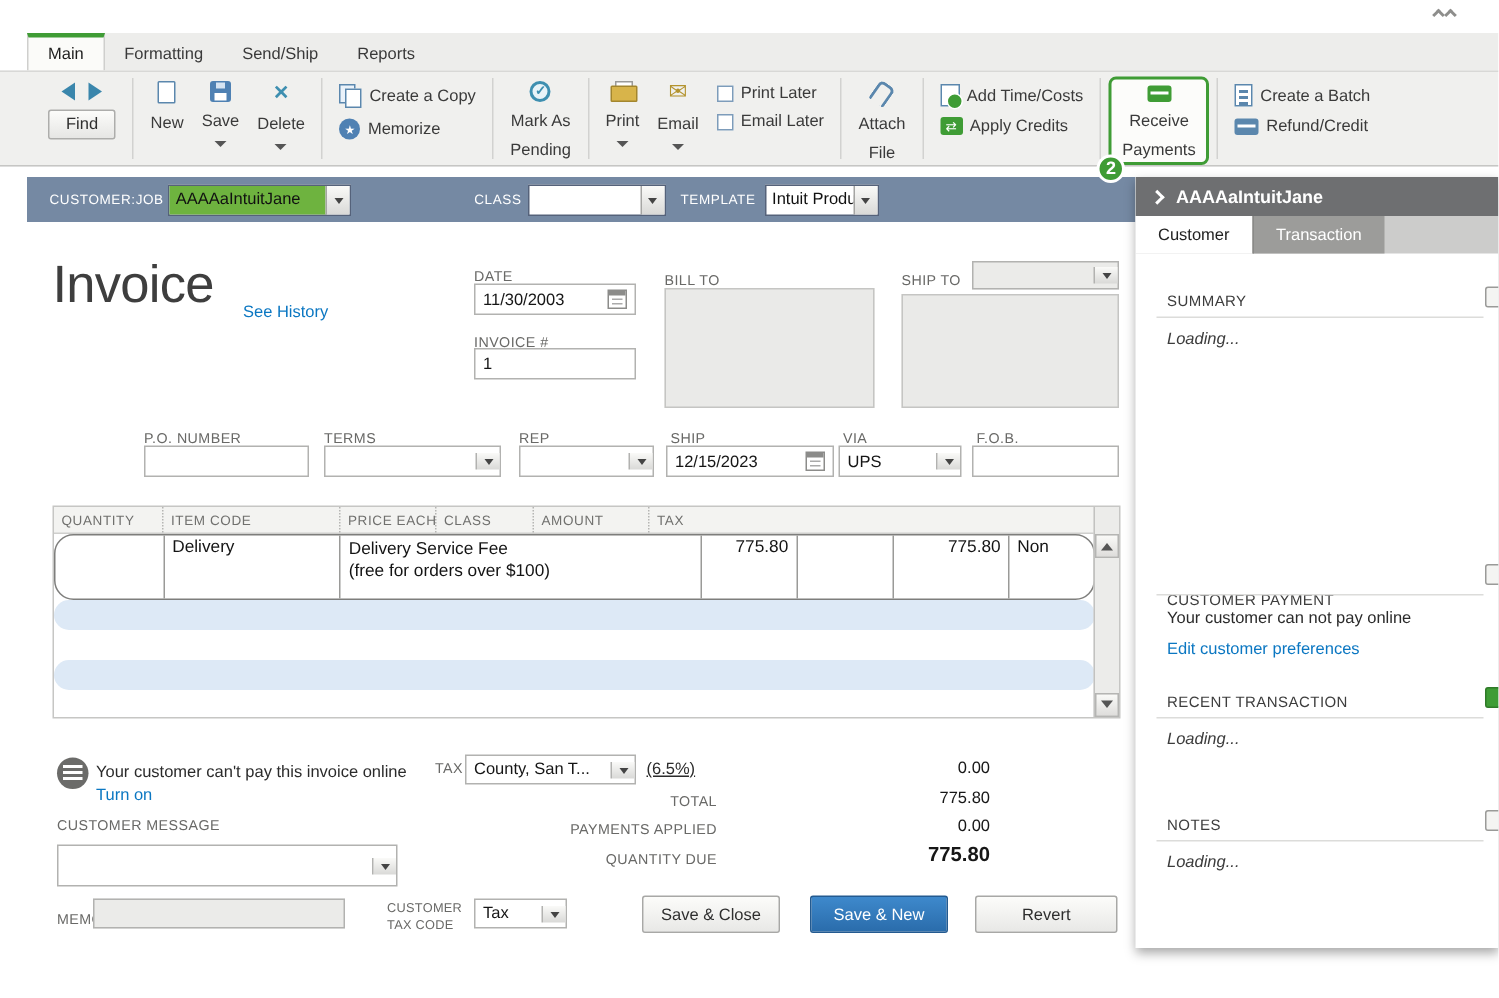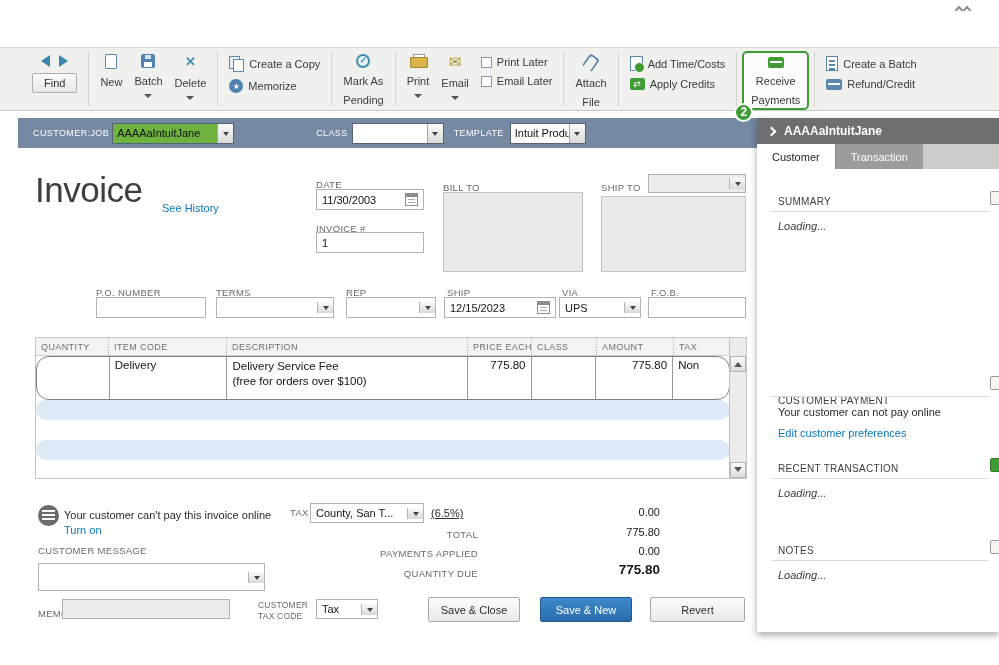--- a/index.html
+++ b/index.html
@@ -140,38 +140,44 @@
 </head>
 <body>
 
 <div class="app">
 
   <div class="collapse-btn">
     <span class="chev c1"></span>
     <span class="chev c2"></span>
   </div>
 
+  <div class="tabbar">
+    <div class="tab active">Main</div>
+    <div class="tab">Formatting</div>
+    <div class="tab">Send/Ship</div>
+    <div class="tab">Reports</div>
+  </div>
 
   <div class="toolbar">
     <div class="tb-find">
       <div class="nav-arrows">
         <span class="tri-left"></span>
         <span class="tri-right"></span>
       </div>
       <div class="find-btn">Find</div>
     </div>
     <div class="sep"></div>
 
     <div class="tb-item">
       <span class="ic ic-doc"></span>
       <span class="lbl">New</span>
     </div>
     <div class="tb-item">
       <span class="ic ic-save"></span>
-      <span class="lbl">Batch</span>
+      <span class="lbl">Save</span>
       <span class="mini-caret"></span>
     </div>
     <div class="tb-item">
       <span class="ic ic-delete"></span>
       <span class="lbl">Delete</span>
       <span class="mini-caret"></span>
     </div>
     <div class="sep"></div>
 
     <div class="tb-stack">
@@ -325,21 +331,20 @@
       <span class="caret-btn"></span>
     </div>
     <div class="field" style="left:630px; top:149px; width:98px; height:21px;">
       <span></span>
     </div>
 
     <div class="items-table">
       <div class="thead">
         <div class="th c-qty">QUANTITY</div>
         <div class="th c-item">ITEM CODE</div>
-        <div class="th c-desc">DESCRIPTION</div>
         <div class="th c-price">PRICE EACH</div>
         <div class="th c-class">CLASS</div>
         <div class="th c-amount">AMOUNT</div>
         <div class="th c-tax">TAX</div>
       </div>
       <div class="trow filled">
         <div class="td c-qty"></div>
         <div class="td c-item">Delivery</div>
         <div class="td c-desc desc">Delivery Service Fee
 (free for orders over $100)</div>

